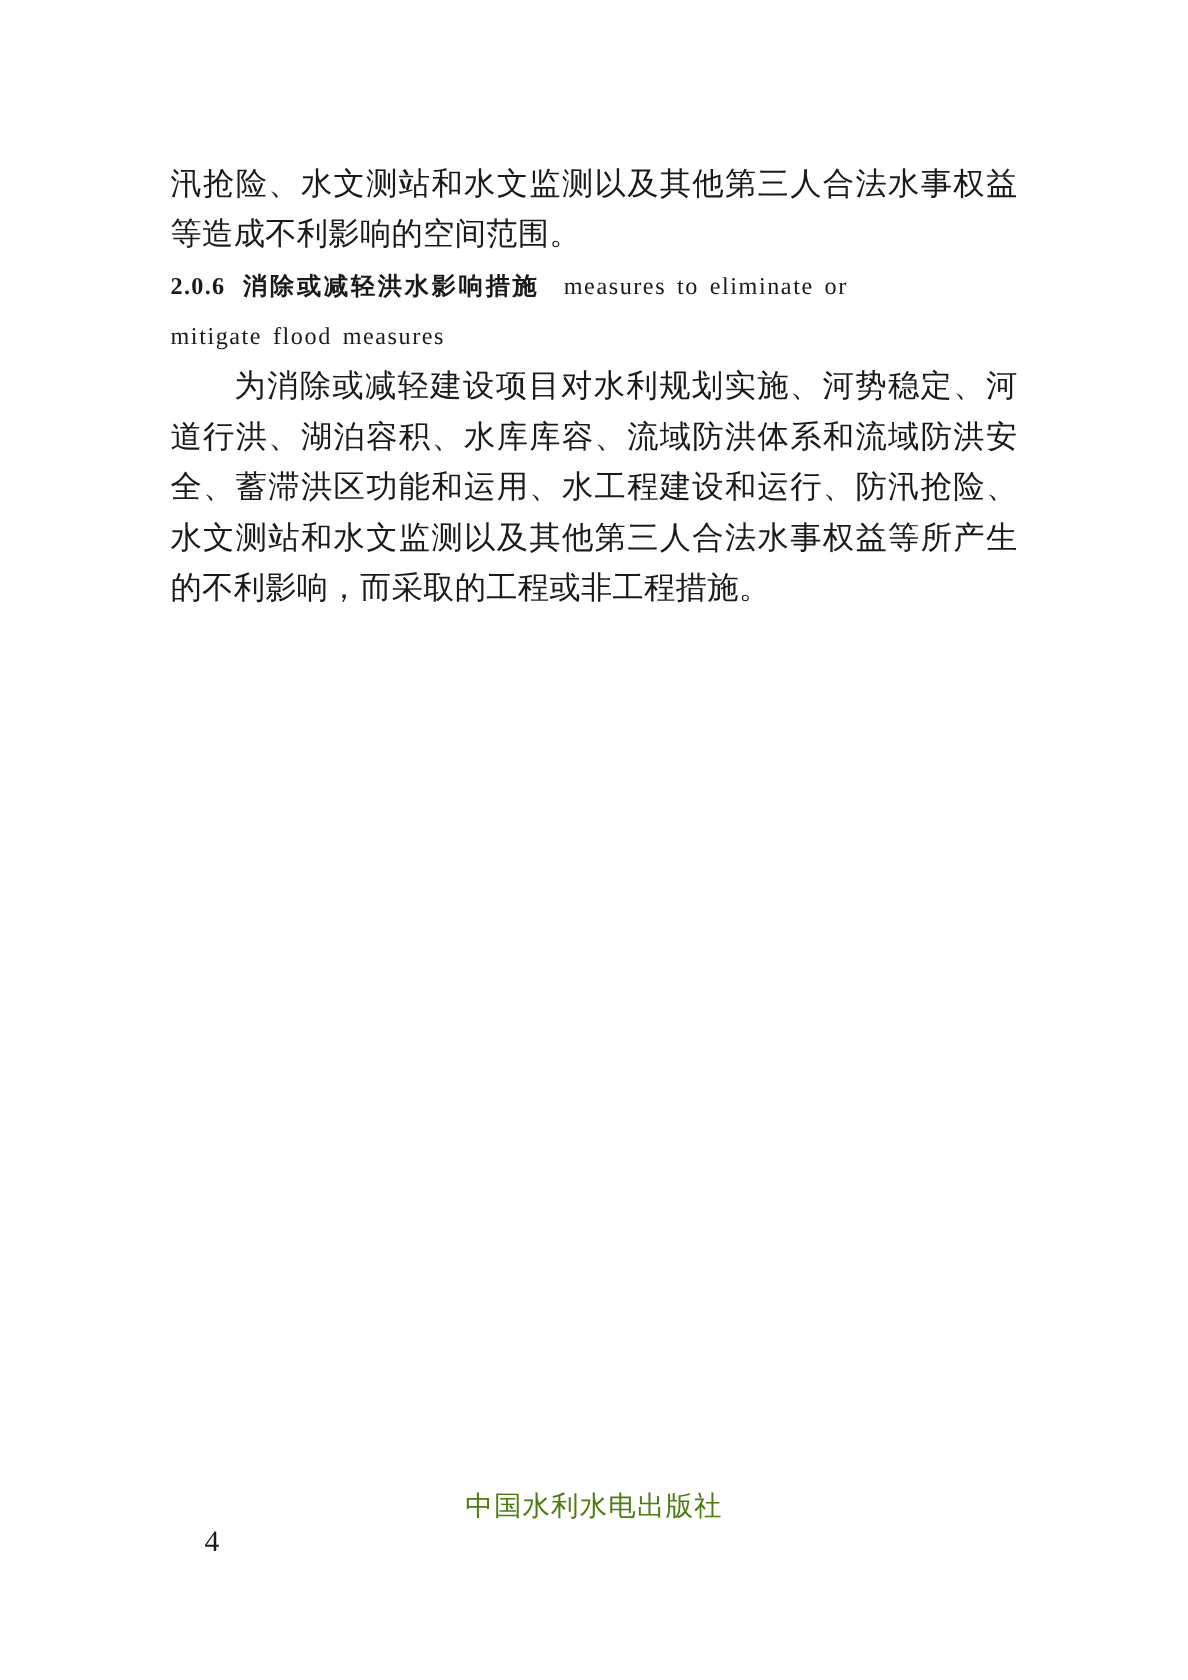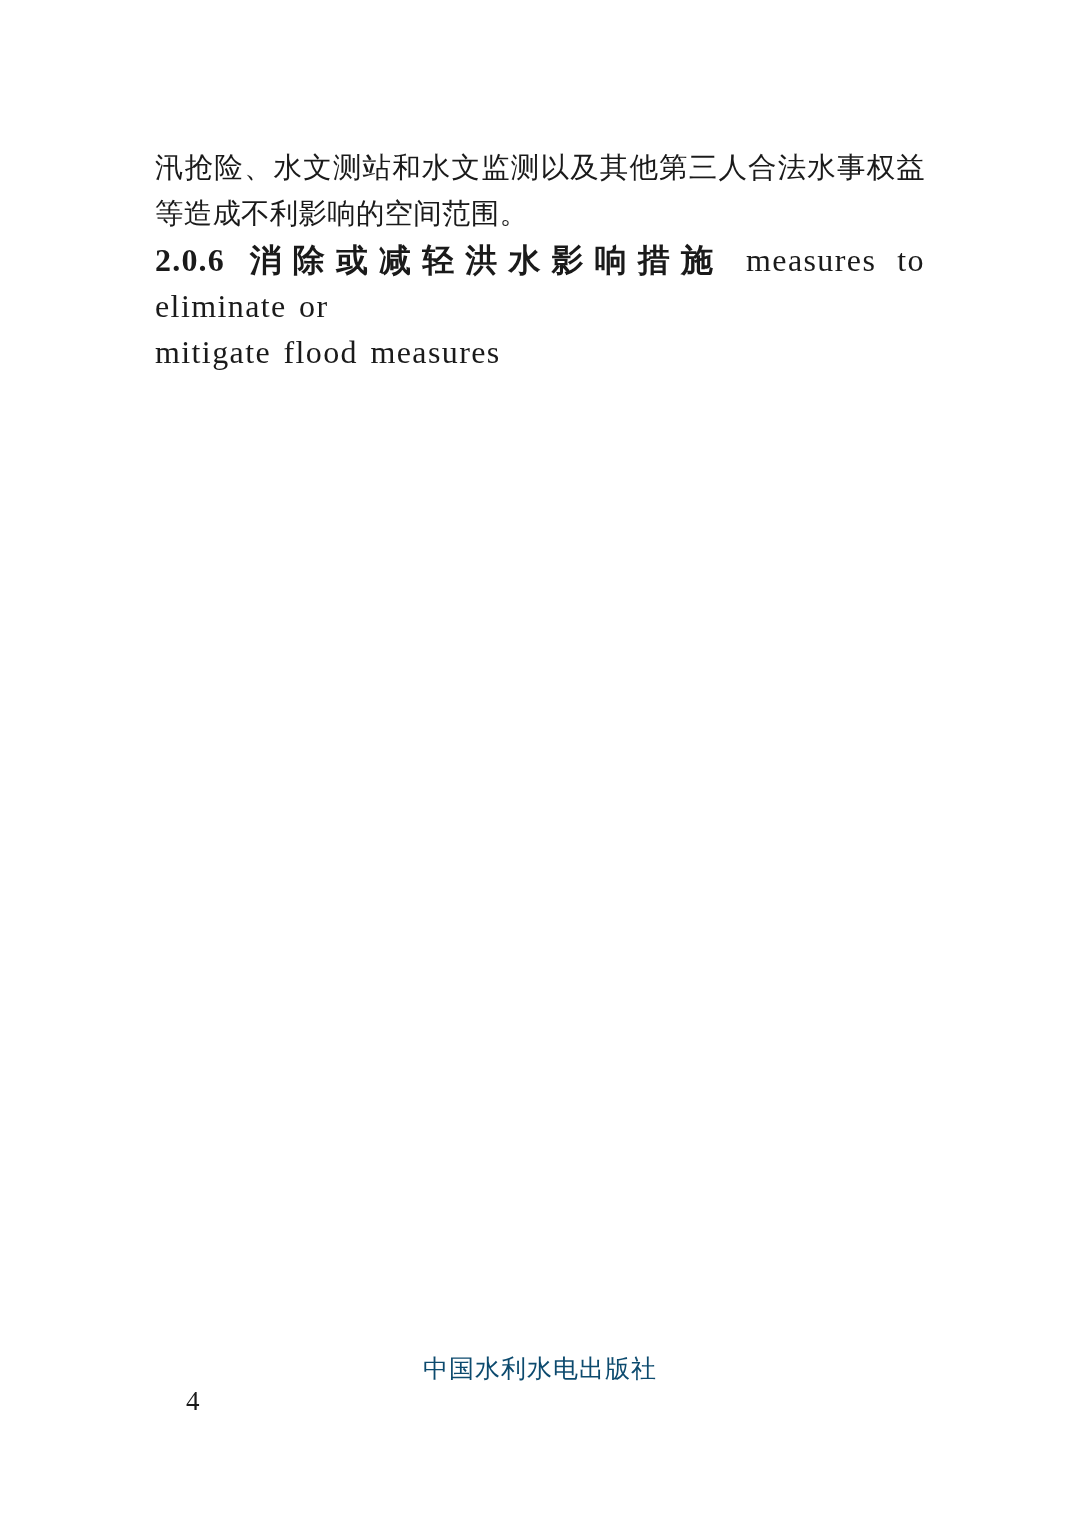--- a/index.html
+++ b/index.html
@@ -30,21 +30,21 @@
     margin: 0;
     letter-spacing: 0.2px;
   }
   .para.cont {
     text-indent: 0;
   }
   .para.indent {
     text-indent: 58px;
   }
   .term-line {
-    font-size: 32px;
+    font-size: 22px;
     line-height: 46px;
     margin: 0;
     text-align: justify;
     text-justify: inter-ideograph;
   }
   .term-num {
     font-weight: bold;
     letter-spacing: 1.2px;
   }
   .term-cn {
@@ -64,21 +64,21 @@
     word-spacing: 3px;
     display: block;
   }
   .footer-watermark {
     position: absolute;
     left: 0;
     right: 0;
     top: 1352px;
     text-align: center;
     font-size: 25px;
-    color: #0c4a6e;
+    color: #4d7c0f;
     letter-spacing: 1px;
     font-family: "Liberation Serif", "DejaVu Serif", serif;
   }
   .page-number {
     position: absolute;
     left: 186px;
     top: 1386px;
     font-size: 27px;
     color: #1a1a1a;
     font-family: "Liberation Serif", "DejaVu Serif", serif;
@@ -91,20 +91,21 @@
 
   <div class="content">
 
     <p class="para cont">汛抢险、水文测站和水文监测以及其他第三人合法水事权益等造成不利影响的空间范围。</p>
 
     <p class="term-line">
       <span class="term-num">2.0.6</span><span class="term-cn">消除或减轻洪水影响措施</span><span class="term-en">measures to eliminate or</span>
       <span class="term-en-2">mitigate flood measures</span>
     </p>
 
+    <p class="para indent">为消除或减轻建设项目对水利规划实施、河势稳定、河道行洪、湖泊容积、水库库容、流域防洪体系和流域防洪安全、蓄滞洪区功能和运用、水工程建设和运行、防汛抢险、水文测站和水文监测以及其他第三人合法水事权益等所产生的不利影响，而采取的工程或非工程措施。</p>
 
   </div>
 
   <div class="footer-watermark">中国水利水电出版社</div>
 
   <div class="page-number">4</div>
 
 </div>
 
 </body></html>

